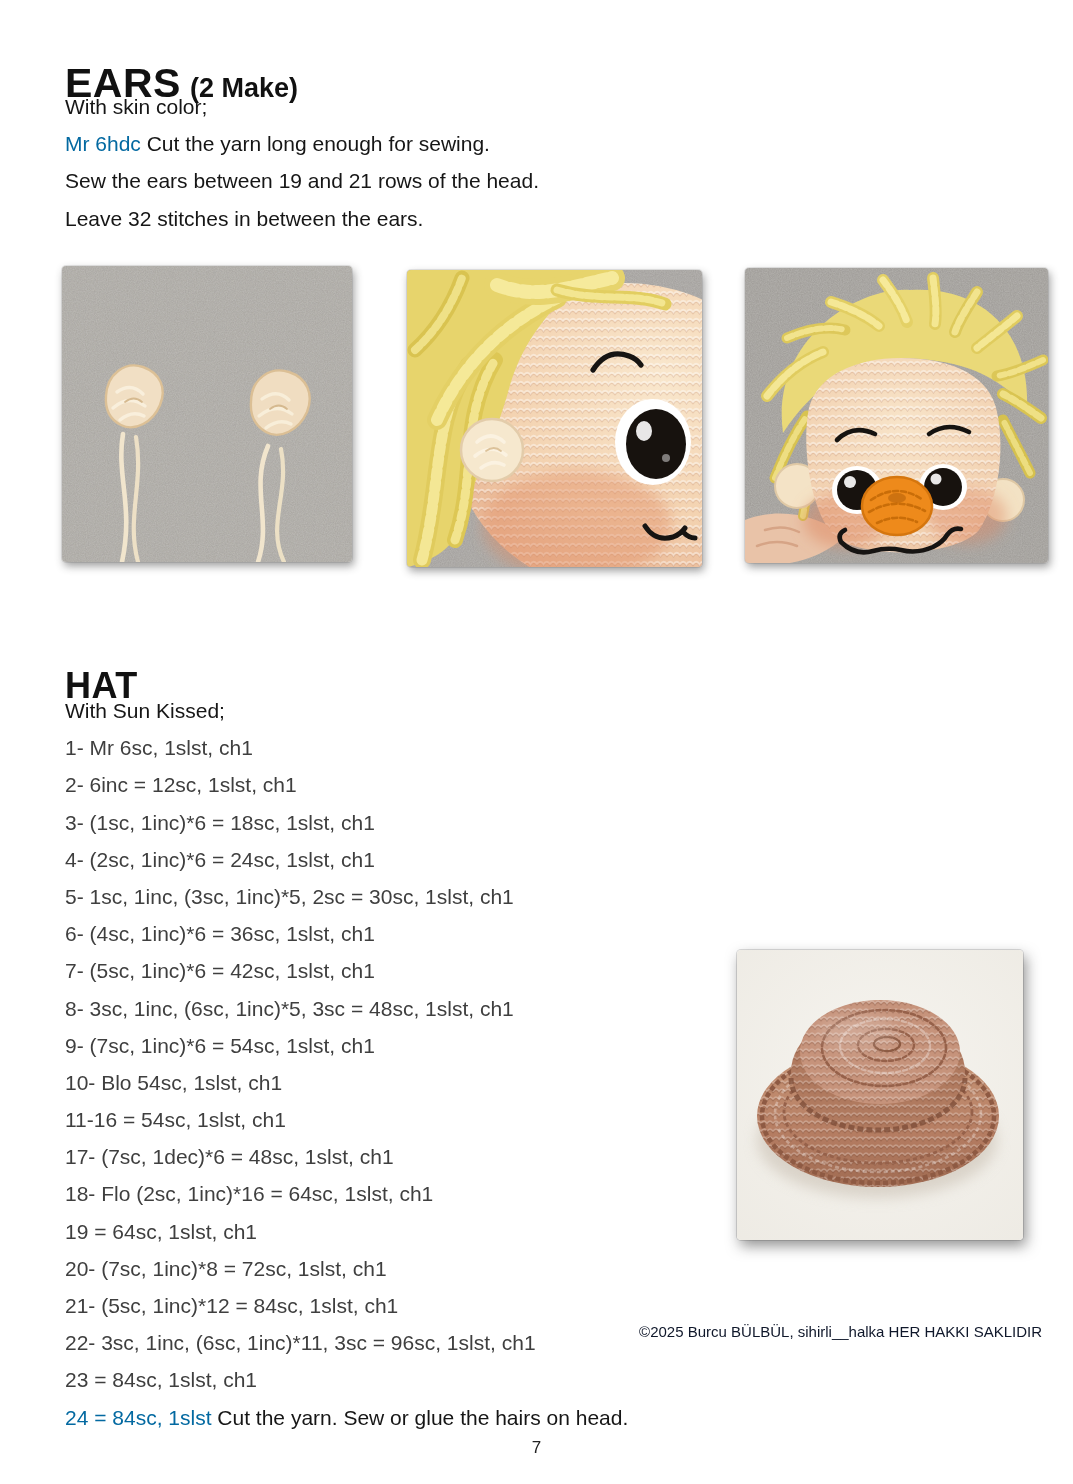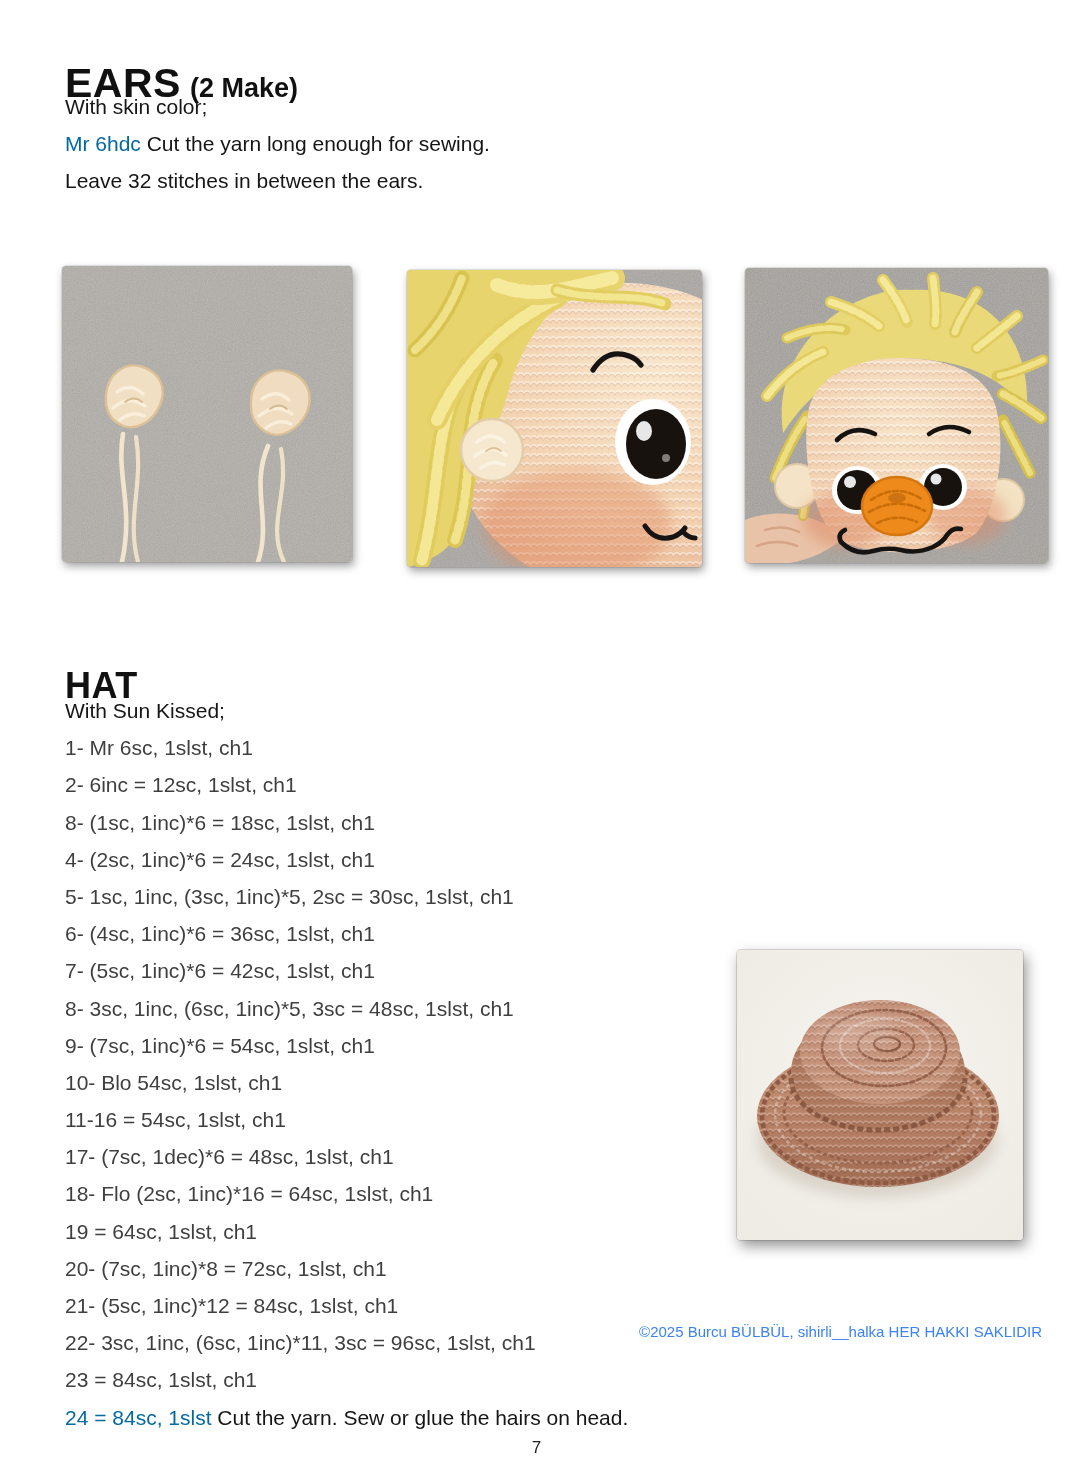--- a/index.html
+++ b/index.html
@@ -41,21 +41,21 @@
   }
   #photo-ears {left:62px; top:266px;width:290px;height:296px;}
   #photo-side {left:407px;top:270px;width:295px;height:297px;}
   #photo-face {left:745px;top:268px;width:303px;height:295px;}
   #photo-hat  {left:737px;top:950px;width:286px;height:290px;
                box-shadow:3px 6px 14px rgba(40,40,40,.5), 0 0 0 1px #ddd;}
   .photo svg{display:block;width:100%;height:100%;}
   
   #copyright{
     position:absolute;top:1323px;right:31px;
-    font-size:15px;color:#3b82f6;font-weight:400;
+    font-size:15px;color:#0f172a;font-weight:400;
   }
   #page-number{
     position:absolute;top:1438px;left:0;width:100%;
     text-align:center;font-size:17px;color:#222;
   }
 </style>
 </head>
 <body>
 
 <svg width="0" height="0" style="position:absolute" aria-hidden="true">
@@ -106,20 +106,21 @@
   </defs>
 </svg>
 
 <div class="page">
 
   <h1 class="section-title" id="ears-title"><span>EARS</span><span class="title-suffix">(2 Make)</span></h1>
 
   <div class="text-stack" id="ears-lines">
     <div class="line b">With skin color;</div>
     <div class="line"><span class="plain">Mr 6hdc</span> <span class="b">Cut the yarn long enough for sewing.</span></div>
+    <div class="line b">Sew the ears between 19 and 21 rows of the head.</div>
     <div class="line b">Leave 32 stitches in between the ears.</div>
   </div>
 
   <figure class="photo" id="photo-ears" aria-label="Two crocheted ears with long yarn tails on gray fabric">
     <svg viewBox="0 0 290 296" preserveAspectRatio="none">
       <rect width="290" height="296" fill="#a9a6a1"></rect>
       <rect width="290" height="296" filter="url(#grainL)" opacity="0.5"></rect>
       <rect width="290" height="296" filter="url(#grainD)" opacity="0.55"></rect>
 
       <path d="M61,168 C54,210 72,240 60,296" fill="none" stroke="#f1e5cd" stroke-width="4.6" stroke-linecap="round"></path>
@@ -241,21 +242,21 @@
     </svg>
   </figure>
 
   <h1 class="section-title" id="hat-title">HAT</h1>
 
   <div class="text-stack" id="hat-lines">
     <div class="line b">With Sun Kissed;</div>
     <div>
         <div class="row">1- Mr 6sc, 1slst, ch1</div>
         <div class="row">2- 6inc = 12sc, 1slst, ch1</div>
-        <div class="row">8- (1sc, 1inc)*6 = 18sc, 1slst, ch1</div>
+        <div class="row">3- (1sc, 1inc)*6 = 18sc, 1slst, ch1</div>
         <div class="row">4- (2sc, 1inc)*6 = 24sc, 1slst, ch1</div>
         <div class="row">5- 1sc, 1inc, (3sc, 1inc)*5, 2sc = 30sc, 1slst, ch1</div>
         <div class="row">6- (4sc, 1inc)*6 = 36sc, 1slst, ch1</div>
         <div class="row">7- (5sc, 1inc)*6 = 42sc, 1slst, ch1</div>
         <div class="row">8- 3sc, 1inc, (6sc, 1inc)*5, 3sc = 48sc, 1slst, ch1</div>
         <div class="row">9- (7sc, 1inc)*6 = 54sc, 1slst, ch1</div>
         <div class="row">10- Blo 54sc, 1slst, ch1</div>
         <div class="row">11-16 = 54sc, 1slst, ch1</div>
         <div class="row">17- (7sc, 1dec)*6 = 48sc, 1slst, ch1</div>
         <div class="row">18- Flo (2sc, 1inc)*16 = 64sc, 1slst, ch1</div>

